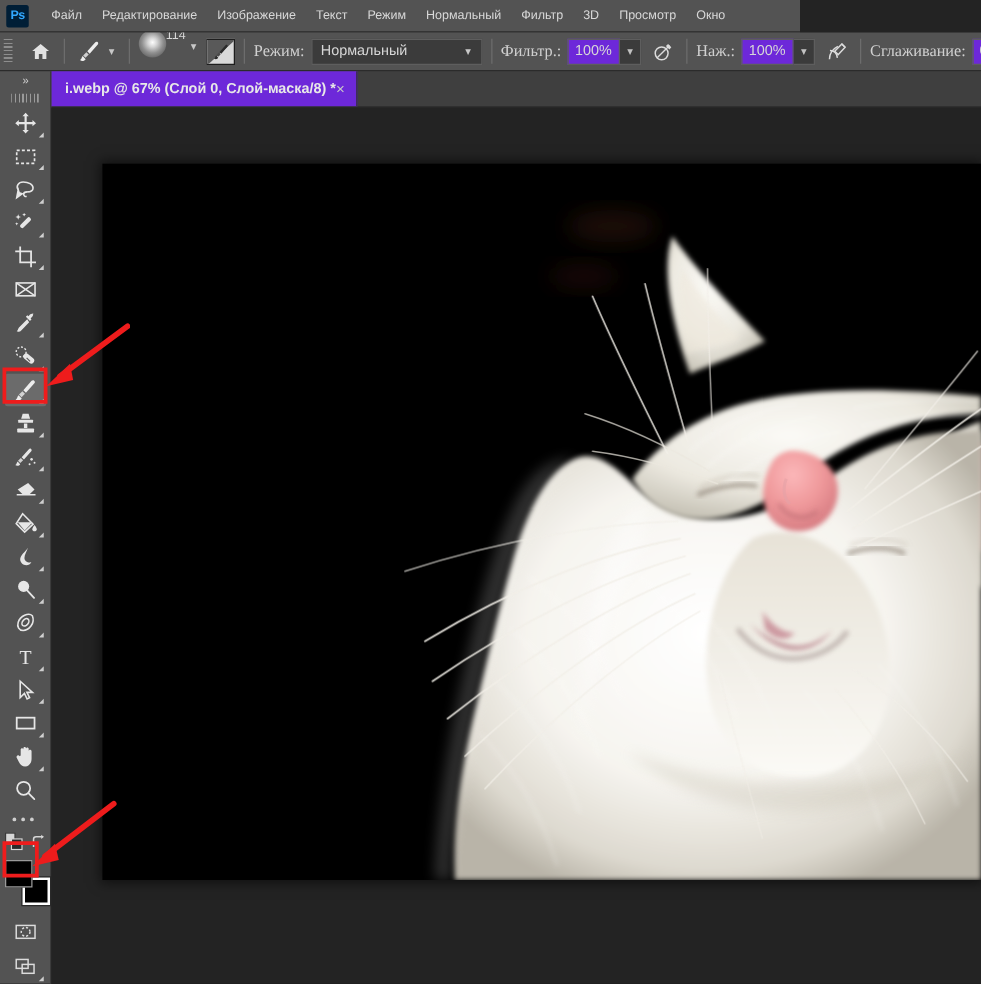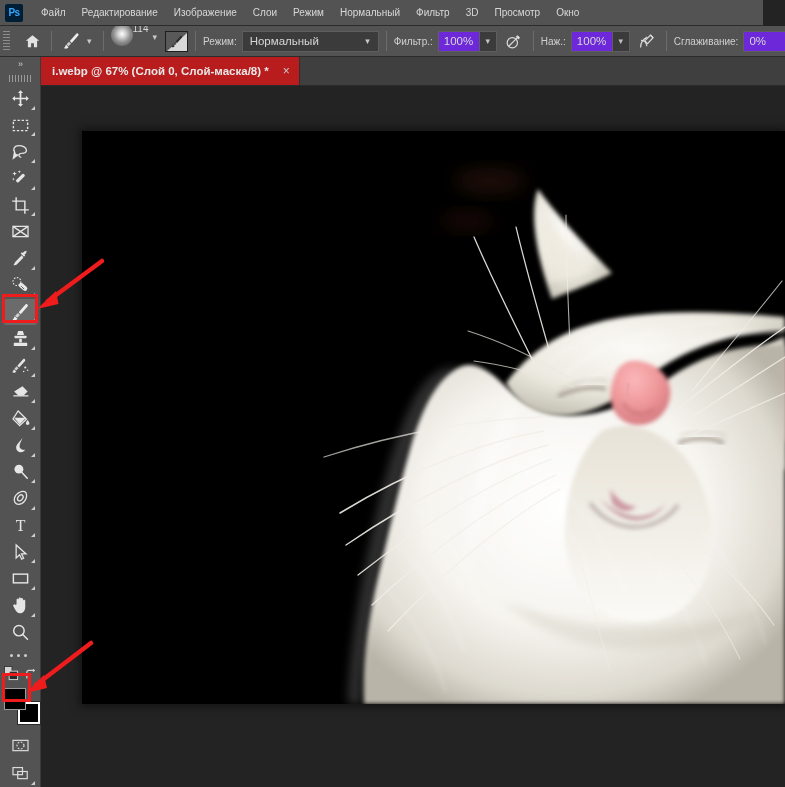--- a/index.html
+++ b/index.html
@@ -8,21 +8,21 @@
     overflow: hidden;
     background: #232323;
     font-family: "Liberation Sans", sans-serif;
     -webkit-font-smoothing: antialiased;
   }
 
   #app { position: relative; width: 785px; height: 787px; background: #232323; }
 
   
   .menubar {
-    position: absolute; left: 0; top: 0; width: 763px; height: 26px;
+    position: absolute; left: 0; top: 0; width: 640px; height: 26px;
     background: #535353;
     display: flex; align-items: center;
     border-bottom: 1px solid #2b2b2b;
     white-space: nowrap;
     overflow: hidden;
   }
   .ps-logo {
     width: 18px; height: 18px; margin-left: 5px; margin-right: 10px;
     background: #001e36; border-radius: 2px;
     color: #31a8ff; font-size: 10px; font-weight: bold;
@@ -44,21 +44,21 @@
   }
   .grip {
     width: 7px; height: 20px; margin-left: 3px; margin-right: 4px; flex: 0 0 auto;
     background-image: repeating-linear-gradient(to bottom, #8d8d8d 0 1px, transparent 1px 3px);
   }
   .ob-sep { width: 1px; height: 20px; background: #6d6d6d; margin: 0 7px; flex: 0 0 auto; }
   .ob-icon-btn {
     width: 24px; height: 22px; display: flex; align-items: center; justify-content: center;
     flex: 0 0 auto; color: #e2e2e2;
   }
-  .ob-label { color: #d0d0d0; font-size: 10px; flex: 0 0 auto; margin-right: 5px; }
+  .ob-label { color: #d0d0d0; font-size: 13px; flex: 0 0 auto; margin-right: 5px; font-family: Liberation Serif, serif; }
   .chev { color: #c8c8c8; font-size: 9px; flex: 0 0 auto; padding: 0 4px; line-height: 1; }
 
   .brush-preview {
     position: relative; width: 38px; height: 29px; flex: 0 0 auto;
     display: flex; align-items: flex-start; justify-content: flex-start;
   }
   .brush-dot {
     width: 22px; height: 22px; margin-top: -3px;
     background: radial-gradient(circle at 50% 45%, #fdfdfd 0%, #d5d5d5 22%, #8f8f8f 52%, #6a6a6a 75%, #5a5a5a 100%);
     border-radius: 50%;
@@ -94,22 +94,22 @@
     color: #c2c2c2; font-size: 9px;
   }
 
   
   .tabbar {
     position: absolute; left: 41px; top: 57px; width: 744px; height: 29px;
     background: #3f3f3f; border-bottom: 1px solid #2b2b2b;
     display: flex; align-items: flex-end;
   }
   .doc-tab {
-    height: 28px; background: #b91c1c;
-    display: flex; align-items: center; gap: 14px;
+    height: 28px; background: #6d28d9;
+    display: flex; align-items: center; gap: 0;
     padding: 0 9px 0 11px; border-right: 1px solid #2f2f2f;
     color: #e8e8e8; font-size: 11.5px; font-weight: bold;
   }
   .doc-tab .close { color: #c9c9c9; font-size: 12px; font-weight: normal; }
 
   
   .toolbar {
     position: absolute; left: 0; top: 57px; width: 41px; height: 730px;
     background: #535353; border-right: 1px solid #3b3b3b;
     display: flex; flex-direction: column; align-items: center;
@@ -179,21 +179,21 @@
 </head>
 <body>
 
 <div id="app">
 
   <div class="menubar">
     <div class="ps-logo">Ps</div>
     <div class="menu-item">Файл</div>
     <div class="menu-item">Редактирование</div>
     <div class="menu-item">Изображение</div>
-    <div class="menu-item">Слои</div>
+    <div class="menu-item">Текст</div>
     <div class="menu-item">Режим</div>
     <div class="menu-item">Нормальный</div>
     <div class="menu-item">Фильтр</div>
     <div class="menu-item">3D</div>
     <div class="menu-item">Просмотр</div>
     <div class="menu-item">Окно</div>
 
   </div>
 
   <div class="optionsbar">

